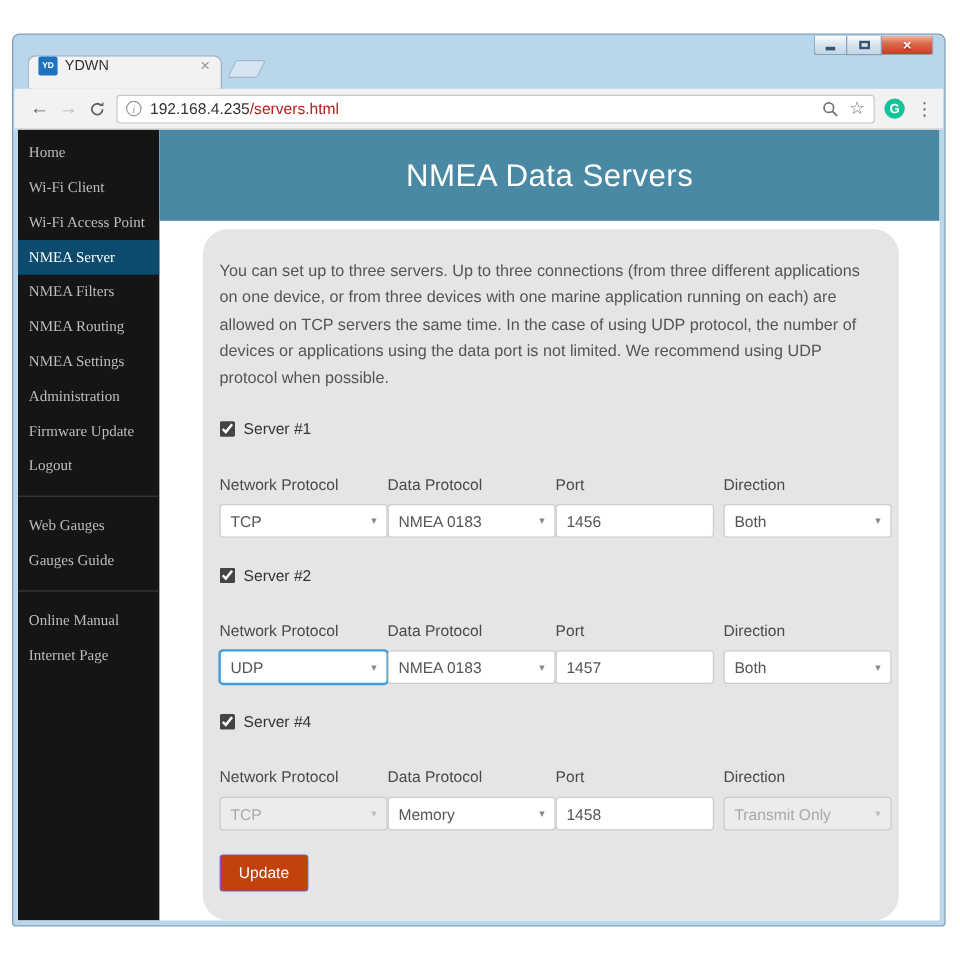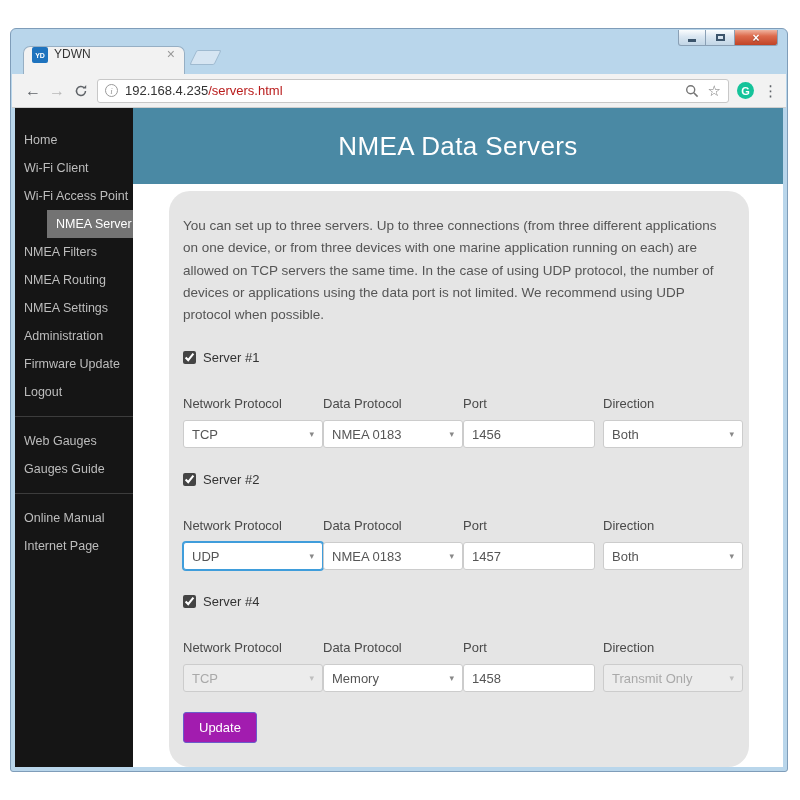--- a/index.html
+++ b/index.html
@@ -48,23 +48,23 @@
   .urlpath{color:#b91c1c;white-space:nowrap;}
   .spacer{flex:1;}
   .star{color:#757575;font-size:15px;margin-left:9px;line-height:1;}
   .extension{width:17px;height:17px;border-radius:50%;background:#15c39a;color:#fff;font-size:11px;
     font-weight:bold;display:flex;align-items:center;justify-content:center;margin-right:9px;flex-shrink:0;}
   .menu{color:#5f6368;font-size:15px;width:14px;text-align:center;flex-shrink:0;}
 
   
   .content{position:absolute;left:4px;right:4px;top:79px;bottom:4px;background:#fff;
     display:flex;overflow:hidden;}
-  .sidebar{width:118px;background:#151515;padding-top:18px;flex-shrink:0;}
+  .sidebar{width:118px;background:#151515;padding-top:5px;flex-shrink:0;font-family:Liberation Serif, serif;}
   .sbitem{padding:7px 9px;font-size:12.5px;color:#bdbdbd;white-space:nowrap;cursor:pointer;}
-  .sbitem.active{background:#737373;color:#fff;margin-left:32px;}
+  .sbitem.active{background:#0c4a6e;color:#fff;}
   .sbsep{height:1px;background:#3c3c3c;margin:10px 0;}
 
   .main{flex:1;display:flex;flex-direction:column;background:#fff;min-width:0;}
   .pageheader{height:76px;background:#4a89a4;display:flex;align-items:center;justify-content:center;
     flex-shrink:0;}
   .pagetitle{color:#fff;font-size:26px;font-weight:400;letter-spacing:.4px;}
 
   .panel{margin:7px 34px 0 36px;background:#e5e5e5;padding:24px 14px 24px;border-radius:21px;}
   .intro{font-size:13.5px;color:#555;line-height:1.65;margin:0 0 6px;}
 
@@ -76,21 +76,21 @@
   .flabel{font-size:13px;color:#4a4a4a;margin-bottom:9px;}
   .select{height:28px;width:140px;background:#fff;border:1px solid #ccc;border-radius:3px;
     display:flex;align-items:center;justify-content:space-between;padding:0 8px;
     font-size:13px;color:#555;cursor:pointer;}
   .select .arrow{color:#888;font-size:9px;margin-left:4px;}
   .select.focused{border-color:#3f9ddb;box-shadow:0 0 0 1px #3f9ddb;gap:20px;}
   .select.disabled{background:#ececec;color:#a9a9a9;cursor:default;}
   .select.disabled .arrow{color:#bfbfbf;}
   .textinput{height:28px;width:132px;border:1px solid #ccc;border-radius:3px;background:#fff;
     padding:0 8px;font-size:13px;color:#555;font-family:inherit;}
-  .update{margin-top:20px;background:#a21caf;border:1px solid #6a5ccb;color:#fff;font-size:13px;
+  .update{margin-top:20px;background:#c2410c;border:1px solid #6a5ccb;color:#fff;font-size:13px;
     padding:7px 15px;border-radius:3px;font-family:inherit;cursor:pointer;}
 </style>
 </head>
 <body>
 
 <div class="window">
 
   <div class="win-controls">
     <div class="wbtn min">
         <span class="minline"></span>

